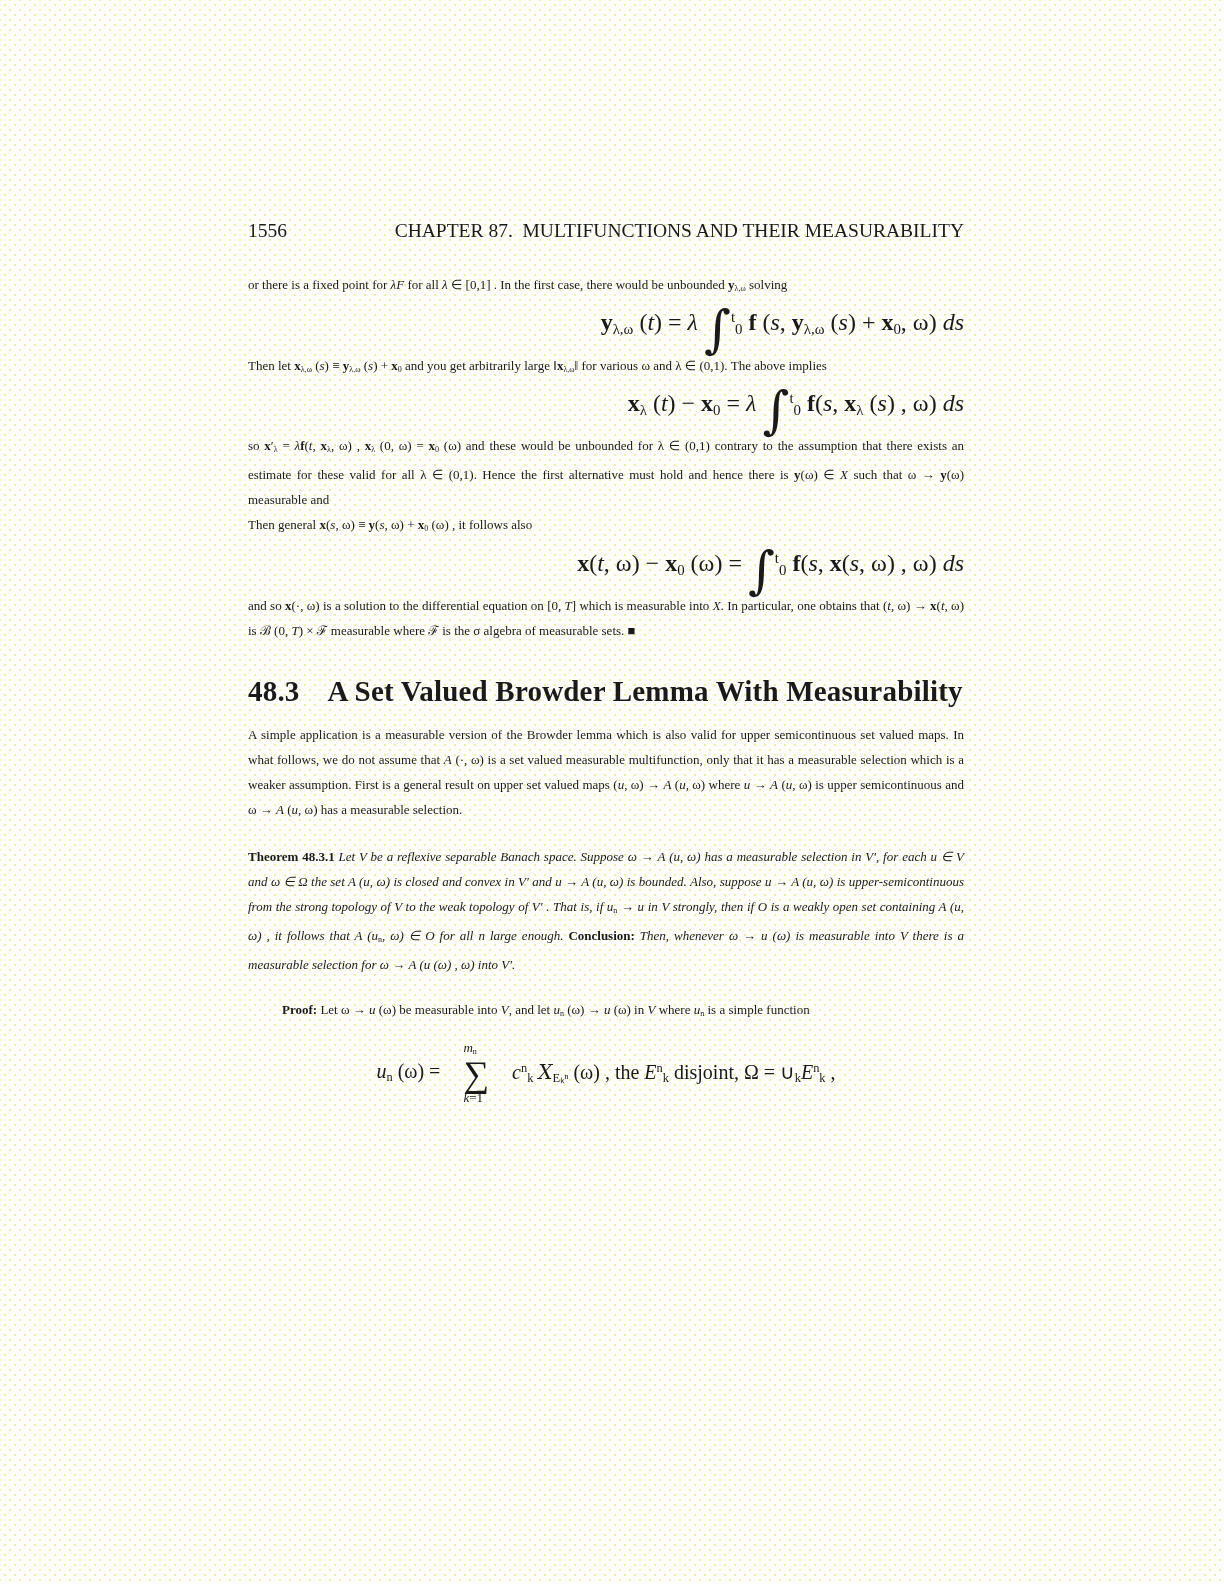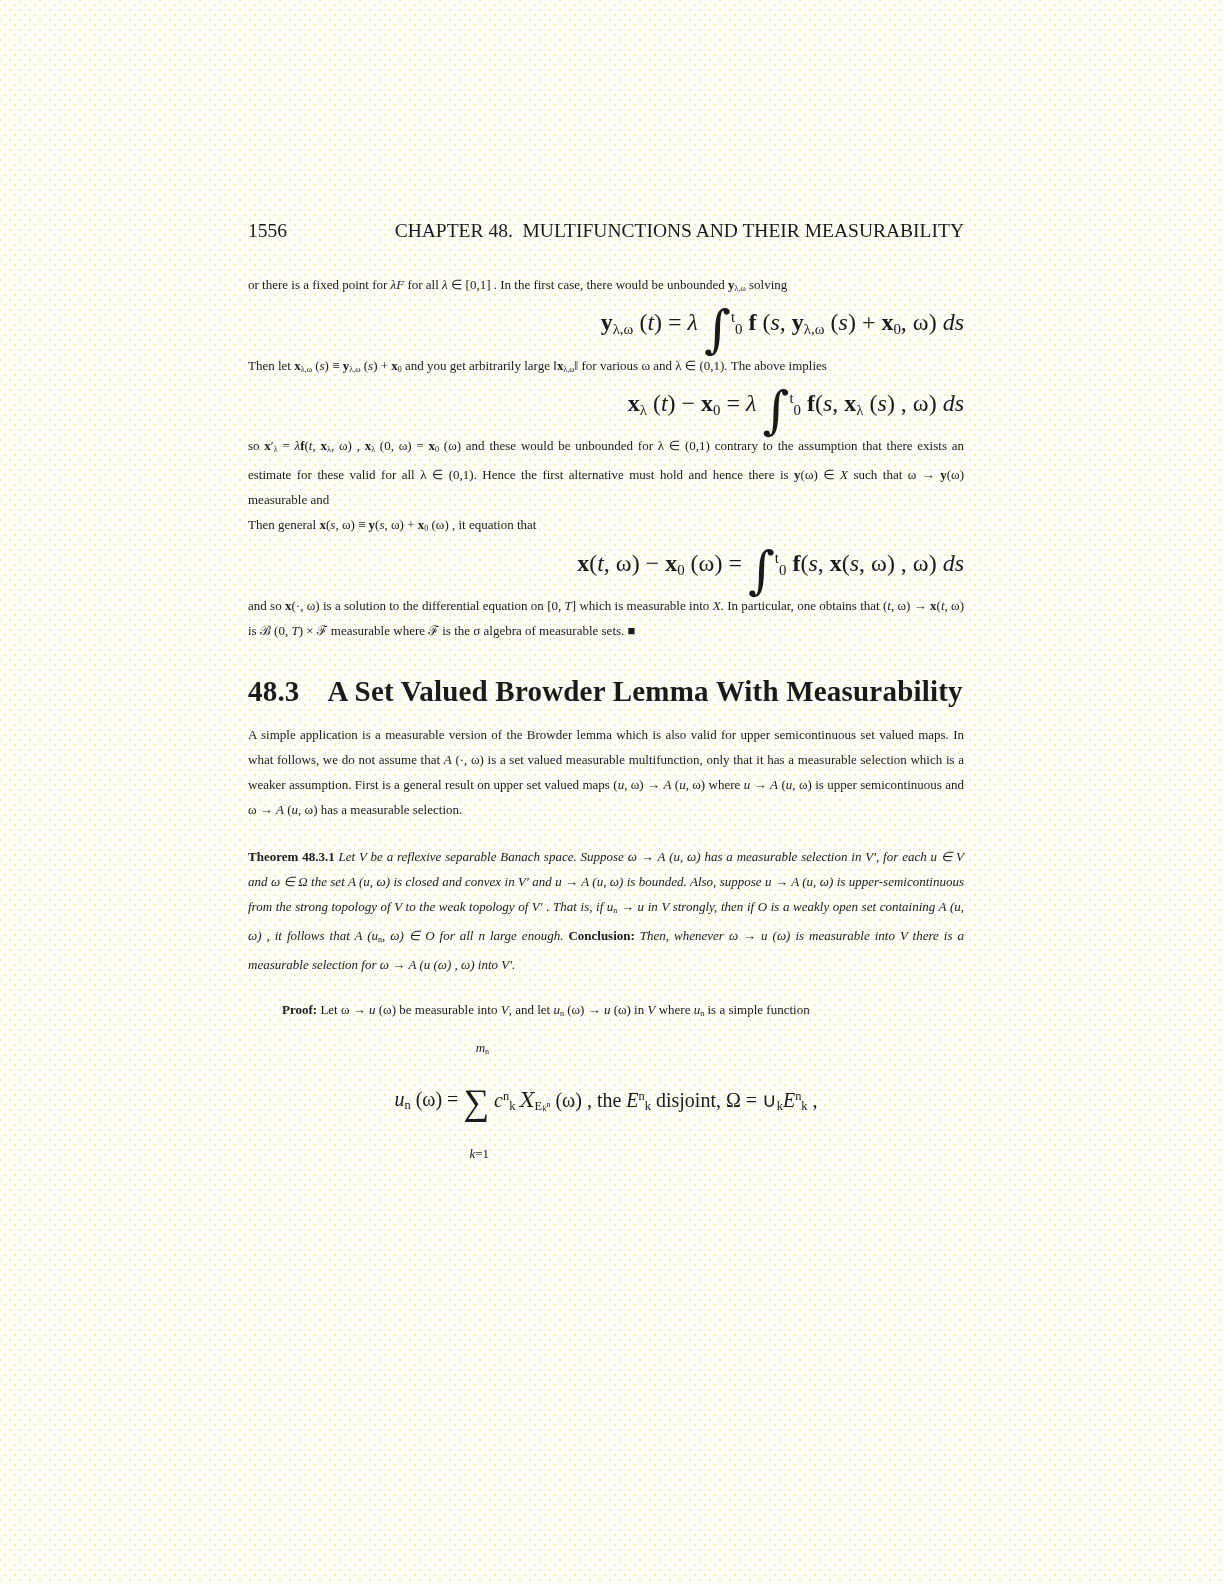--- a/index.html
+++ b/index.html
@@ -61,24 +61,23 @@
   .eq5{
     display:flex;
     justify-content:center;
     align-items:center;
     font-size:20px;
     margin:14px 0 0 0;
   }
   .sum-stack{
     display:inline-flex;
     flex-direction:column;
-    align-items:flex-end;
-    margin:0 5px;
+    align-items:flex-start;
+    margin:0 23px;
     line-height:1;
-    gap:28px;
   }
   .sum-top,.sum-bot{font-size:13px;line-height:1.1;}
   .sum-sym{font-size:36px;line-height:0.95;}
   
   .s-n{font-style:normal;}
   .s-i{font-style:italic;}
   .s-b{font-weight:bold;}
   .s-bi{font-weight:bold;}
   .s-bh{font-weight:bold;font-style:normal;font-family:Liberation Serif, serif;}
   .s-cal{font-style:italic;font-family:"DejaVu Serif",serif;}
@@ -86,35 +85,35 @@
   .s-sup{font-size:0.62em;vertical-align:0.55em;}
   .s-big{font-size:2.15em;vertical-align:-0.33em;line-height:0;font-family:"DejaVu Serif",serif;}
 </style>
 </head>
 <body>
 
 <div class="content">
 
   <div class="running-header">
     <span>1556</span>
-    <span class="chapter-title">CHAPTER 48.  MULTIFUNCTIONS AND THEIR MEASURABILITY</span>
+    <span class="chapter-title">CHAPTER 87.  MULTIFUNCTIONS AND THEIR MEASURABILITY</span>
   </div>
 
   <p class="para"><span class="s-n">or there is a fixed point for </span><span class="s-i">λ</span><span class="s-i">F</span><span class="s-n"> for all </span><span class="s-i">λ</span><span class="s-n"> ∈ [0,1] . In the first case, there would be unbounded </span><span class="s-b">y</span><span class="s-sub">λ,ω</span><span class="s-n"> solving</span></p>
 
   <div class="equation eq-int"><span class="s-b">y</span><span class="s-sub">λ,ω</span><span class="s-n"> (</span><span class="s-i">t</span><span class="s-n">) = </span><span class="s-i">λ</span><span class="s-n"> </span><span class="s-big">∫</span><span class="s-sup">t</span><span class="s-sub">0</span><span class="s-n">  </span><span class="s-b">f</span><span class="s-n"> (</span><span class="s-i">s</span><span class="s-n">, </span><span class="s-b">y</span><span class="s-sub">λ,ω</span><span class="s-n"> (</span><span class="s-i">s</span><span class="s-n">) + </span><span class="s-b">x</span><span class="s-sub">0</span><span class="s-n">, ω</span><span class="s-n">) </span><span class="s-i">ds</span></div>
 
   <p class="para"><span class="s-n">Then let </span><span class="s-b">x</span><span class="s-sub">λ,ω</span><span class="s-n"> (</span><span class="s-i">s</span><span class="s-n">) ≡ </span><span class="s-b">y</span><span class="s-sub">λ,ω</span><span class="s-n"> (</span><span class="s-i">s</span><span class="s-n">) + </span><span class="s-b">x</span><span class="s-sub">0</span><span class="s-n"> and you get arbitrarily large </span><span class="s-n">‖</span><span class="s-b">x</span><span class="s-sub">λ,ω</span><span class="s-n">‖</span><span class="s-n"> for various ω and λ ∈ (0,1). The above implies</span></p>
 
   <div class="equation eq-int"><span class="s-b">x</span><span class="s-sub">λ</span><span class="s-n"> (</span><span class="s-i">t</span><span class="s-n">) − </span><span class="s-b">x</span><span class="s-sub">0</span><span class="s-n"> = </span><span class="s-i">λ</span><span class="s-n"> </span><span class="s-big">∫</span><span class="s-sup">t</span><span class="s-sub">0</span><span class="s-n">  </span><span class="s-b">f</span><span class="s-n">(</span><span class="s-i">s</span><span class="s-n">, </span><span class="s-b">x</span><span class="s-sub">λ</span><span class="s-n"> (</span><span class="s-i">s</span><span class="s-n">) , ω) </span><span class="s-i">ds</span></div>
 
   <p class="para"><span class="s-n">so </span><span class="s-b">x</span><span class="s-n">′</span><span class="s-sub">λ</span><span class="s-n"> = </span><span class="s-i">λ</span><span class="s-b">f</span><span class="s-n">(</span><span class="s-i">t</span><span class="s-n">, </span><span class="s-b">x</span><span class="s-sub">λ</span><span class="s-n">, ω) , </span><span class="s-b">x</span><span class="s-sub">λ</span><span class="s-n"> (0, ω) = </span><span class="s-b">x</span><span class="s-sub">0</span><span class="s-n"> (ω) and these would be unbounded for λ ∈ (0,1) contrary to the assumption that there exists an estimate for these valid for all λ ∈ (0,1). Hence the first alternative must hold and hence there is </span><span class="s-b">y</span><span class="s-n">(ω) ∈ </span><span class="s-i">X</span><span class="s-n"> such that ω → </span><span class="s-b">y</span><span class="s-n">(ω) measurable and</span></p>
 
 
-  <p class="para"><span class="s-n">Then general </span><span class="s-b">x</span><span class="s-n">(</span><span class="s-i">s</span><span class="s-n">, ω) ≡ </span><span class="s-b">y</span><span class="s-n">(</span><span class="s-i">s</span><span class="s-n">, ω) + </span><span class="s-b">x</span><span class="s-sub">0</span><span class="s-n"> (ω) , it equation that</span></p>
+  <p class="para"><span class="s-n">Then general </span><span class="s-b">x</span><span class="s-n">(</span><span class="s-i">s</span><span class="s-n">, ω) ≡ </span><span class="s-b">y</span><span class="s-n">(</span><span class="s-i">s</span><span class="s-n">, ω) + </span><span class="s-b">x</span><span class="s-sub">0</span><span class="s-n"> (ω) , it follows also</span></p>
 
   <div class="equation eq-int"><span class="s-b">x</span><span class="s-n">(</span><span class="s-i">t</span><span class="s-n">, ω) − </span><span class="s-b">x</span><span class="s-sub">0</span><span class="s-n"> (ω) = </span><span class="s-big">∫</span><span class="s-sup">t</span><span class="s-sub">0</span><span class="s-n">  </span><span class="s-b">f</span><span class="s-n">(</span><span class="s-i">s</span><span class="s-n">, </span><span class="s-b">x</span><span class="s-n">(</span><span class="s-i">s</span><span class="s-n">, ω) , ω) </span><span class="s-i">ds</span></div>
 
   <p class="para"><span class="s-n">and so </span><span class="s-b">x</span><span class="s-n">(·, ω) is a solution to the differential equation on [0, </span><span class="s-i">T</span><span class="s-n">] which is measurable into </span><span class="s-i">X</span><span class="s-n">. In particular, one obtains that (</span><span class="s-i">t</span><span class="s-n">, ω) → </span><span class="s-b">x</span><span class="s-n">(</span><span class="s-i">t</span><span class="s-n">, ω) is </span><span class="s-n">ℬ</span><span class="s-n"> (0, </span><span class="s-i">T</span><span class="s-n">) × </span><span class="s-n">ℱ</span><span class="s-n"> measurable where </span><span class="s-n">ℱ</span><span class="s-n"> is the σ algebra of measurable sets. </span><span class="s-n">■</span></p>
 
   <div class="section-heading">
     <span class="section-number">48.3</span>
     <span class="section-title">A Set Valued Browder Lemma With Measurability</span>
   </div>
 

